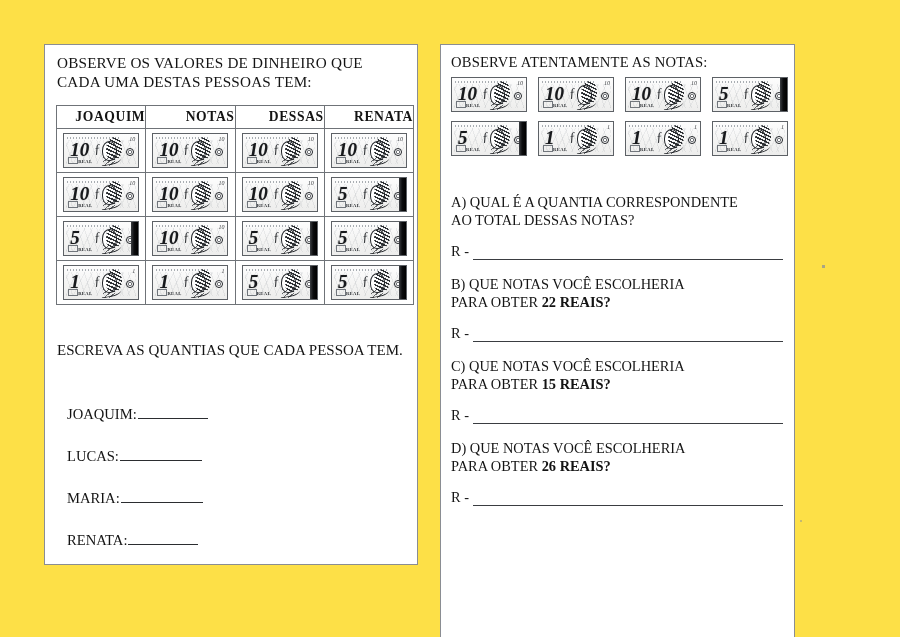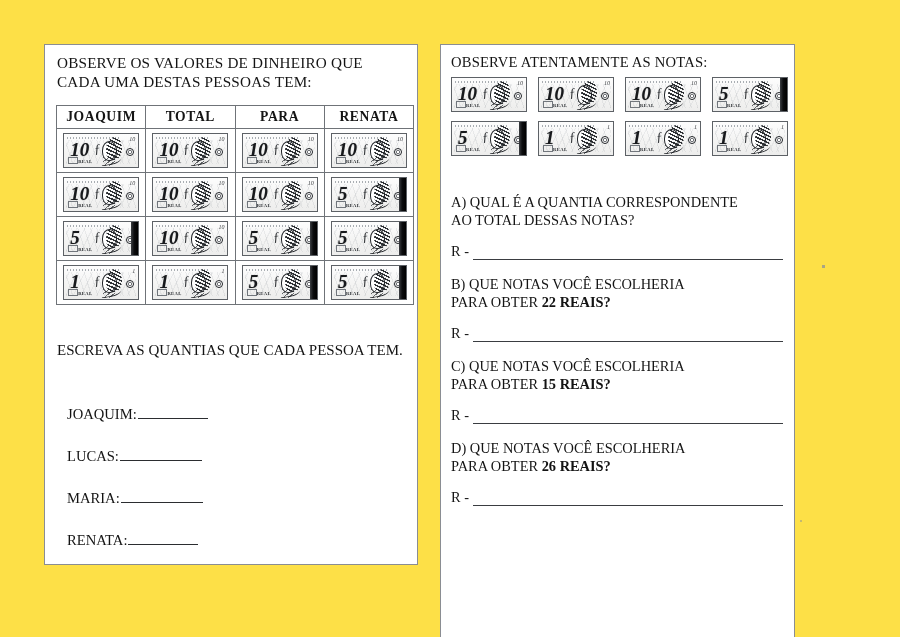--- a/index.html
+++ b/index.html
@@ -44,21 +44,21 @@
   
   #money-table{
     position:absolute;left:11px;top:60px;
     width:358px;
     border-collapse:collapse;
     table-layout:fixed;
   }
   #money-table th,#money-table td{
     border:1px solid #6f7378;
     padding:0;
-    text-align:center;
+    text-align:right;
     vertical-align:middle;
   }
   #money-table th{
     height:22px;
     font-size:13.6px;
     font-weight:bold;
     letter-spacing:.6px;
     font-family:"Liberation Serif", serif;
   }
   #money-table td{height:43px;}
@@ -238,22 +238,22 @@
 
     <div class="heading" id="left-heading">
       <span>OBSERVE OS VALORES DE DINHEIRO QUE</span>
       <span class="l2">CADA UMA DESTAS PESSOAS TEM:</span>
     </div>
 
     <table id="money-table">
       <thead>
         <tr>
           <th>JOAQUIM</th>
-          <th>TOTAL</th>
-          <th>PARA</th>
+          <th>NOTAS</th>
+          <th>DESSAS</th>
           <th>RENATA</th>
         </tr>
       </thead>
       <tbody id="money-table-body">
           <tr>
             <td>
               <div class="note">
                 <span class="micro-top"></span>
                 <span class="guilloche"></span>
                 <span class="val">10</span>

